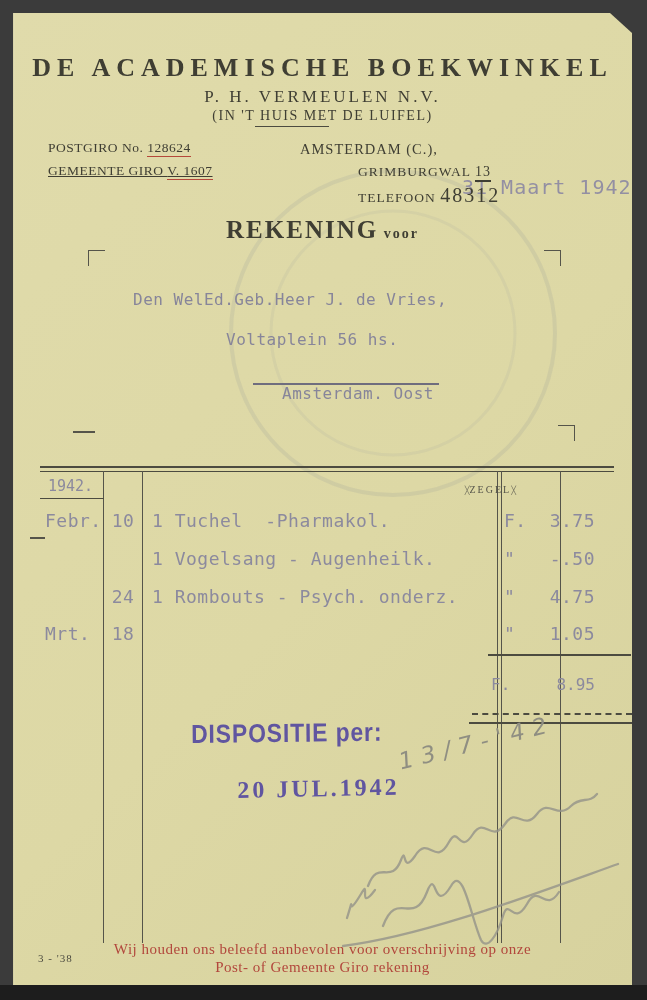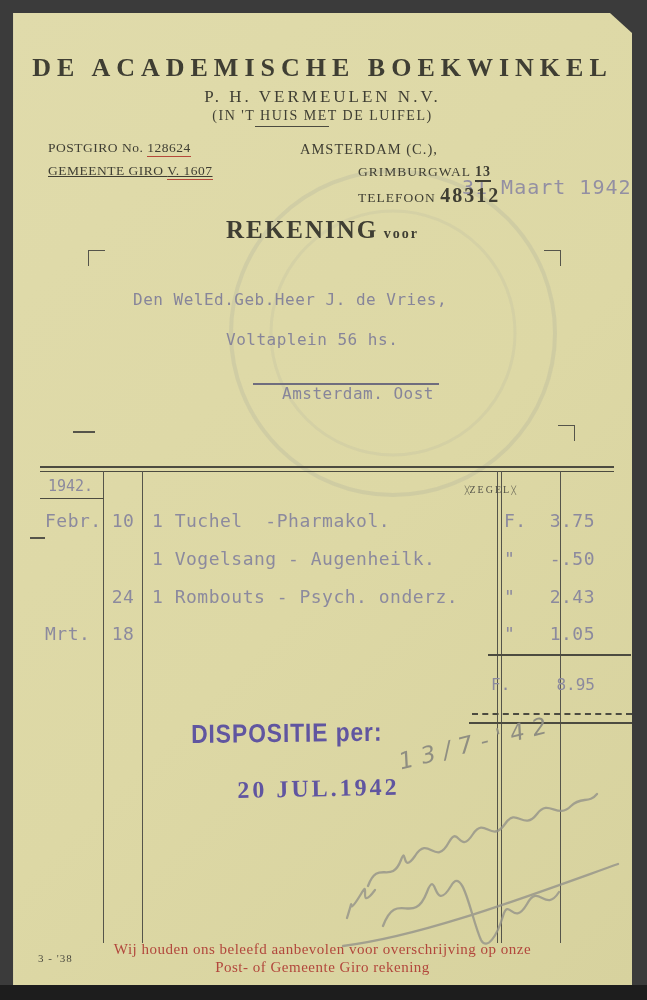--- a/index.html
+++ b/index.html
@@ -17,21 +17,21 @@
   .company{top:40px;font-size:26px;letter-spacing:6px;font-weight:bold;}
   .owner{top:74px;font-size:17px;letter-spacing:3px;}
   .tagline{top:95px;font-size:14px;letter-spacing:1.5px;}
   .tagline-rule{left:242px;top:113px;width:74px;height:1px;background:#4c4b40;}
   .giro{font-size:13.5px;letter-spacing:.5px;white-space:nowrap;}
   .red-underline{border-bottom:1.5px solid #b5483a;padding-bottom:1px;}
   .dark-underline{border-bottom:2px solid #3f3e33;padding-bottom:1px;}
   .typed{font-family:"DejaVu Sans Mono",monospace;color:#8c8a9e;white-space:pre;}
   .typed-date{top:126px;left:449px;font-size:20px;letter-spacing:1px;color:#938fa3;margin-top:36px;}
   .addr-right{font-size:13.5px;letter-spacing:1px;white-space:nowrap;}
-  .bold{font-weight:bold;margin-top:24px;}
+  .bold{font-weight:normal;margin-top:24px;}
   .rekening-line{top:203px;}
   .rekening-big{font-size:25px;letter-spacing:2px;font-weight:bold;}
   .rekening-small{font-size:14px;letter-spacing:2px;font-weight:bold;}
   
   .mark{width:16px;height:15px;}
   .mark-tl{border-left:1.5px solid #55544a;border-top:1.5px solid #55544a;}
   .mark-tr{border-right:1.5px solid #55544a;border-top:1.5px solid #55544a;}
   .mark-br{border-right:1.5px solid #55544a;border-top:1.5px solid #55544a;}
   .dash{height:1.5px;background:#55544a;}
   
@@ -145,21 +145,21 @@
     <div class="abs typed cell c-cur" style="top:497px;">F.</div>
     <div class="abs typed cell c-amt" style="top:497px;">3.75</div>
 
     <div class="abs typed cell c-desc" style="top:535px;">1 Vogelsang - Augenheilk.</div>
     <div class="abs typed cell c-cur" style="top:535px;">"</div>
     <div class="abs typed cell c-amt" style="top:535px;">-.50</div>
 
     <div class="abs typed cell c-day" style="top:573px;">24</div>
     <div class="abs typed cell c-desc" style="top:573px;">1 Rombouts - Psych. onderz.</div>
     <div class="abs typed cell c-cur" style="top:573px;">"</div>
-    <div class="abs typed cell c-amt" style="top:573px;">2.43</div>
+    <div class="abs typed cell c-amt" style="top:573px;">4.75</div>
 
     <div class="abs typed cell c-month" style="top:610px;">Mrt.</div>
     <div class="abs typed cell c-day" style="top:610px;">18</div>
     <div class="abs typed cell c-cur" style="top:610px;">"</div>
     <div class="abs typed cell c-amt" style="top:610px;">1.05</div>
 
     <div class="abs subtotal-rule"></div>
     <div class="abs typed total-cur">F.</div>
     <div class="abs typed c-amt total-amt">8.95</div>
     <div class="abs dashed-rule"></div>

